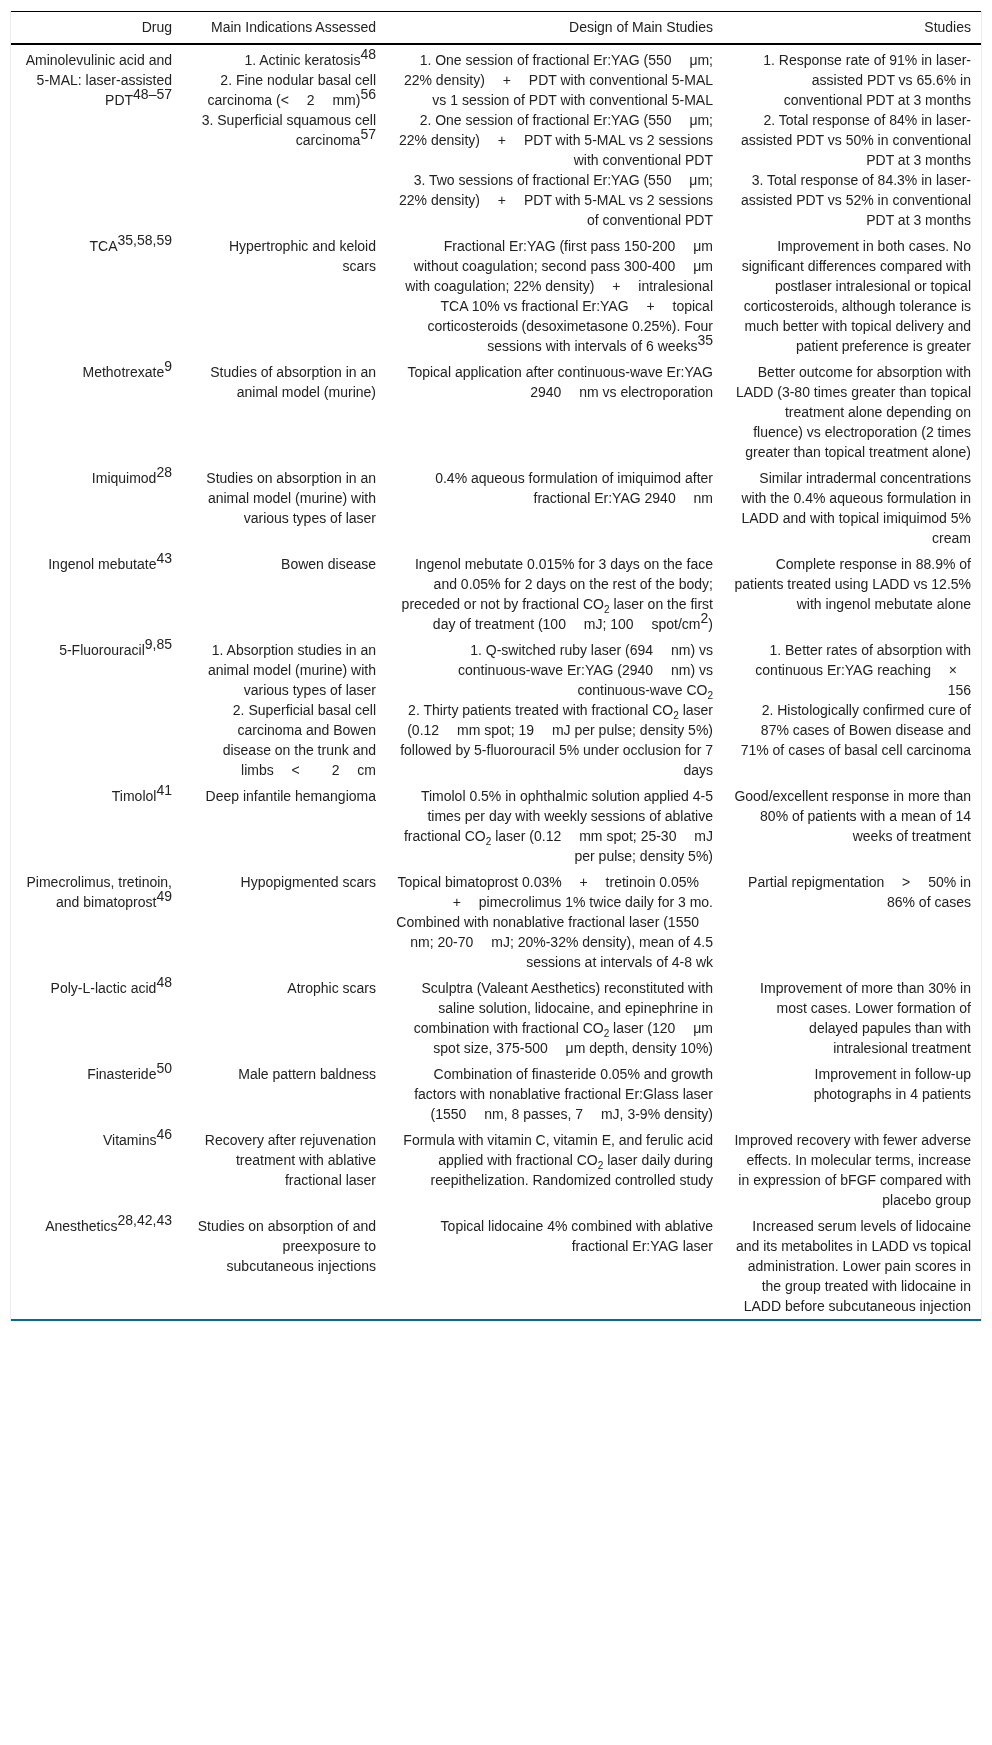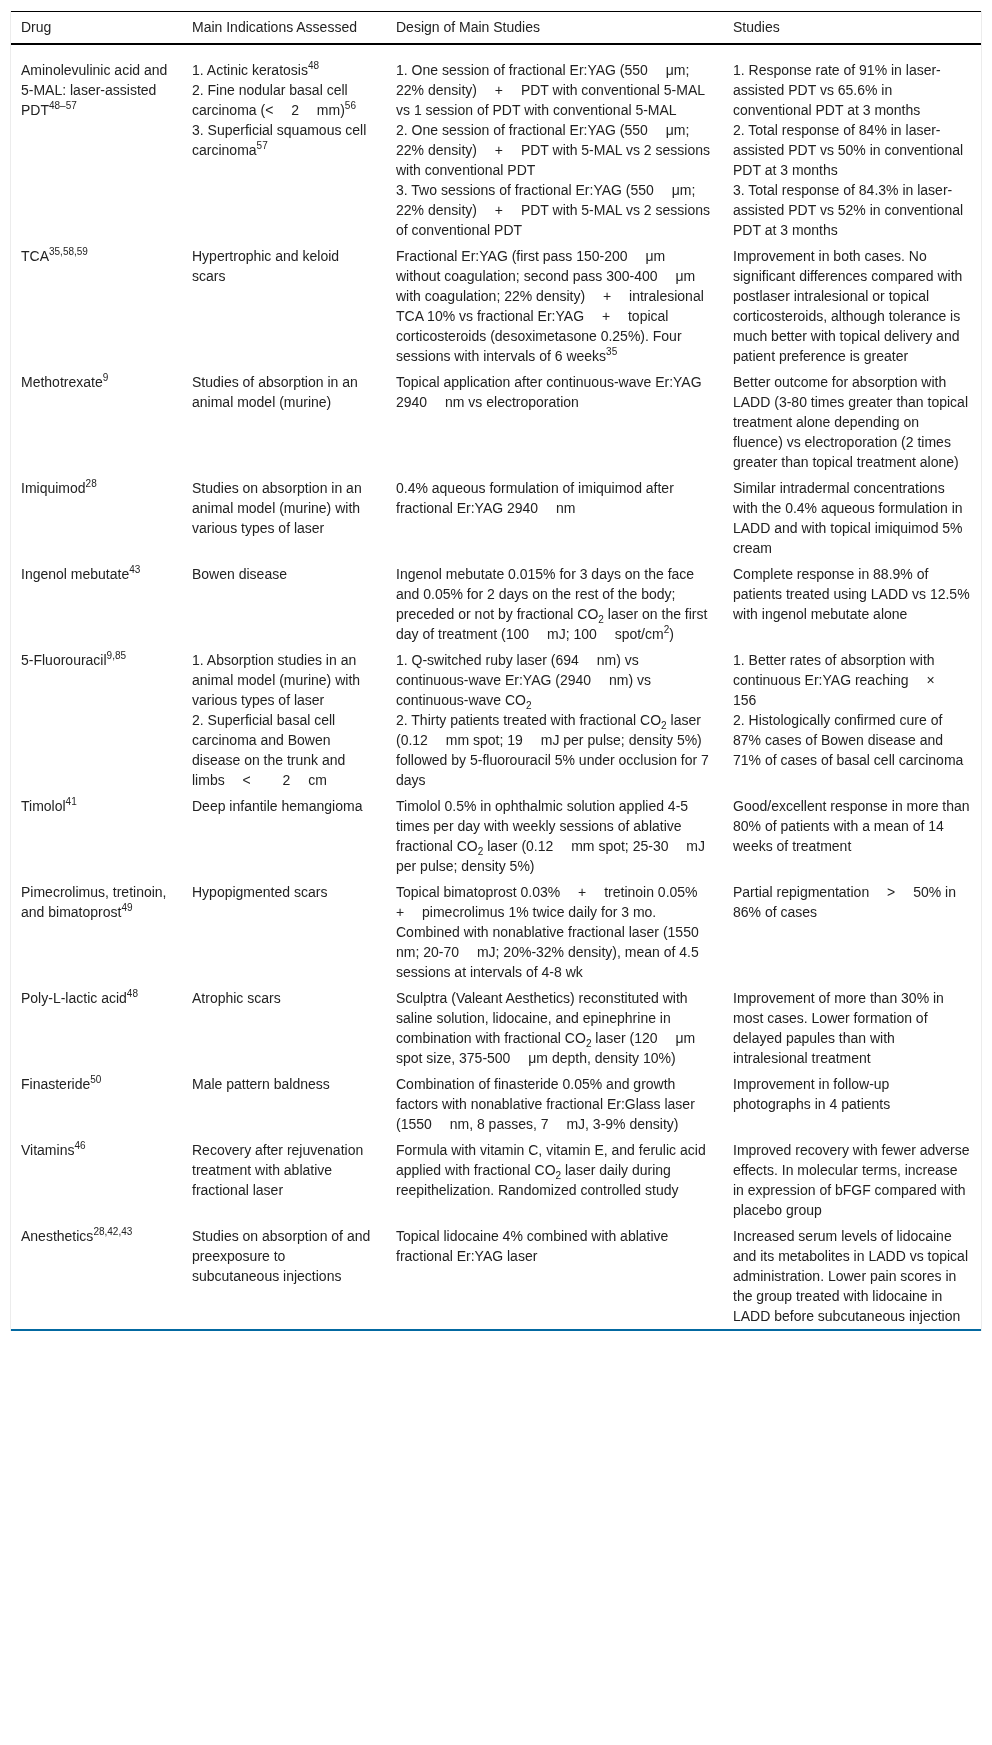--- a/index.html
+++ b/index.html
@@ -22,33 +22,33 @@
     border-right: 1px solid #ececec;
   }
   table {
     width: 100%;
     border-collapse: collapse;
     table-layout: fixed;
   }
   thead tr { border-top: 1px solid #000; border-bottom: 2px solid #000; }
   tbody tr:last-child { border-bottom: 2px solid #0369a1; }
   th, td {
-    text-align: left;
+    text-align: right;
     vertical-align: top;
     font-weight: normal;
     padding: 3px 10px 3px 10px;
   }
   th { padding-top: 5px; padding-bottom: 6px; }
-  tbody tr:first-child td { padding-top: 15px; }
+  tbody tr:first-child td { padding-top: 5px; }
   col.c1 { width: 171px; }
   col.c2 { width: 204px; }
   col.c3 { width: 337px; }
   col.c4 { width: 258px; }
   .cell-line { display: block; }
-  sup { font-size: 10px; line-height: 0; vertical-align: 6px; }
+  sup { font-size: 14px; line-height: 0; vertical-align: 6px; }
   sub { font-size: 10px; line-height: 0; vertical-align: -4px; }
 </style>
 </head>
 <body>
 
 <div class="table-wrap">
   <table>
     <colgroup>
       <col class="c1">
         <col class="c2">

